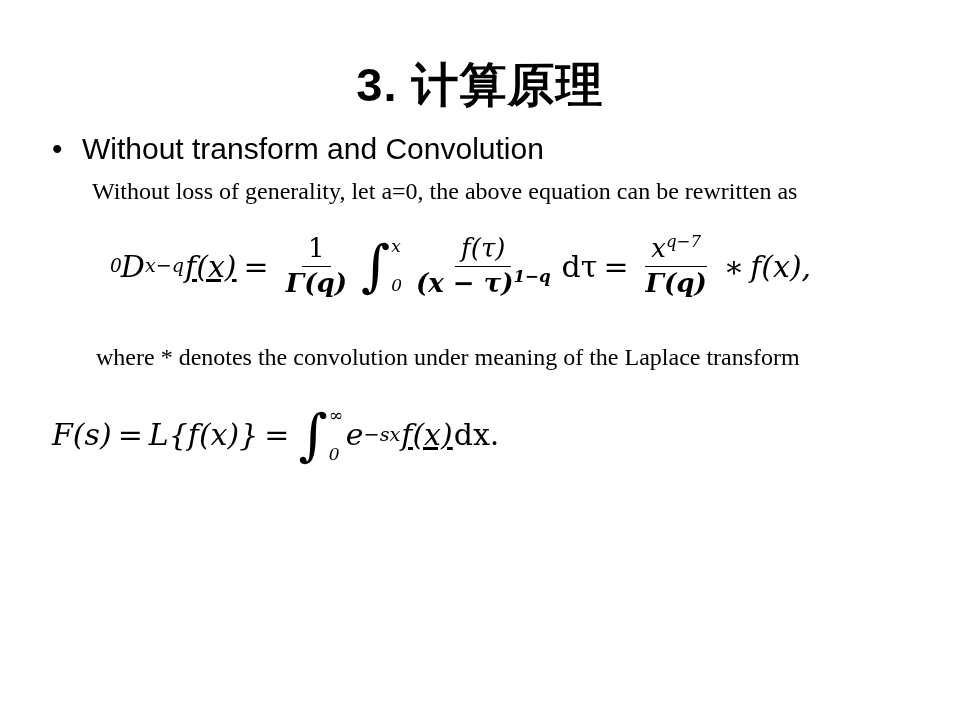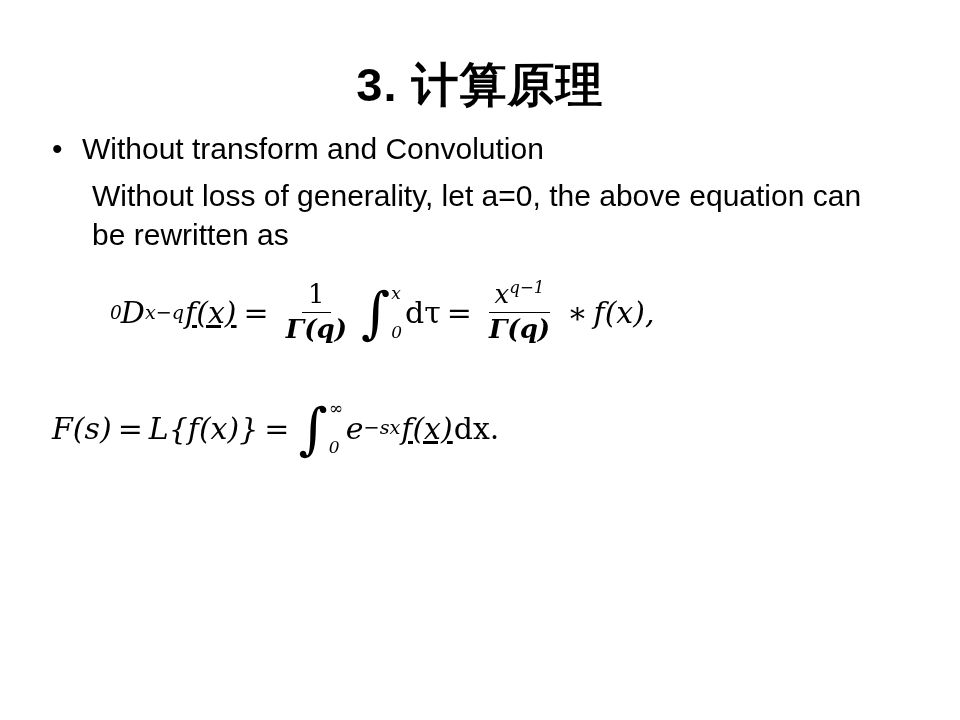--- a/index.html
+++ b/index.html
@@ -45,24 +45,25 @@
     width: 30px;
     flex: 0 0 30px;
     font-size: 30px;
     line-height: 1.28;
     text-align: left;
   }
   .bullet-text {
     flex: 1;
   }
   .plain-para {
-    font-size: 30px;
+    font-size: 24px;
     line-height: 1.3;
     margin: 8px 0 0 40px;
     max-width: 800px;
+    font-family: Liberation Serif, serif;
   }
   .para-2 {
     margin-top: 22px;
     margin-left: 44px;
     max-width: 720px;
   }
   
   .math {
     font-family: "DejaVu Serif", "Liberation Serif", serif;
     font-style: italic;
@@ -180,31 +181,36 @@
           <span class="num up">1</span>
           <span class="den">Γ(q)</span>
         </span>
         <span class="intg">
           <span class="sign">∫</span>
           <span class="lims">
             <span class="hi">x</span>
             <span class="lo">0</span>
           </span>
         </span>
+        <span class="frac">
+          <span class="num">f(τ)</span>
+          <span class="den"><span>(x − τ)</span><span class="sup">1−q</span></span>
+        </span>
         <span class="up">dτ</span>
         <span class="op">=</span>
         <span class="frac">
-          <span class="num"><span>x</span><span class="sup">q−1</span></span>
+          <span class="num"><span>x</span><span class="sup">q−7</span></span>
           <span class="den">Γ(q)</span>
         </span>
         <span class="op">∗</span>
         <span>f(x),</span>
       </span>
     </div>
 
+    <div class="plain-para para-2">where * denotes the convolution under meaning of the Laplace transform</div>
 
     <div class="eq2-wrap">
       <span class="eq-row math">
         <span>F(s)</span>
         <span class="op">=</span>
         <span class="cal">L</span>
           <span>{f(x)}</span>
         <span class="op">=</span>
         <span class="intg">
           <span class="sign">∫</span>

